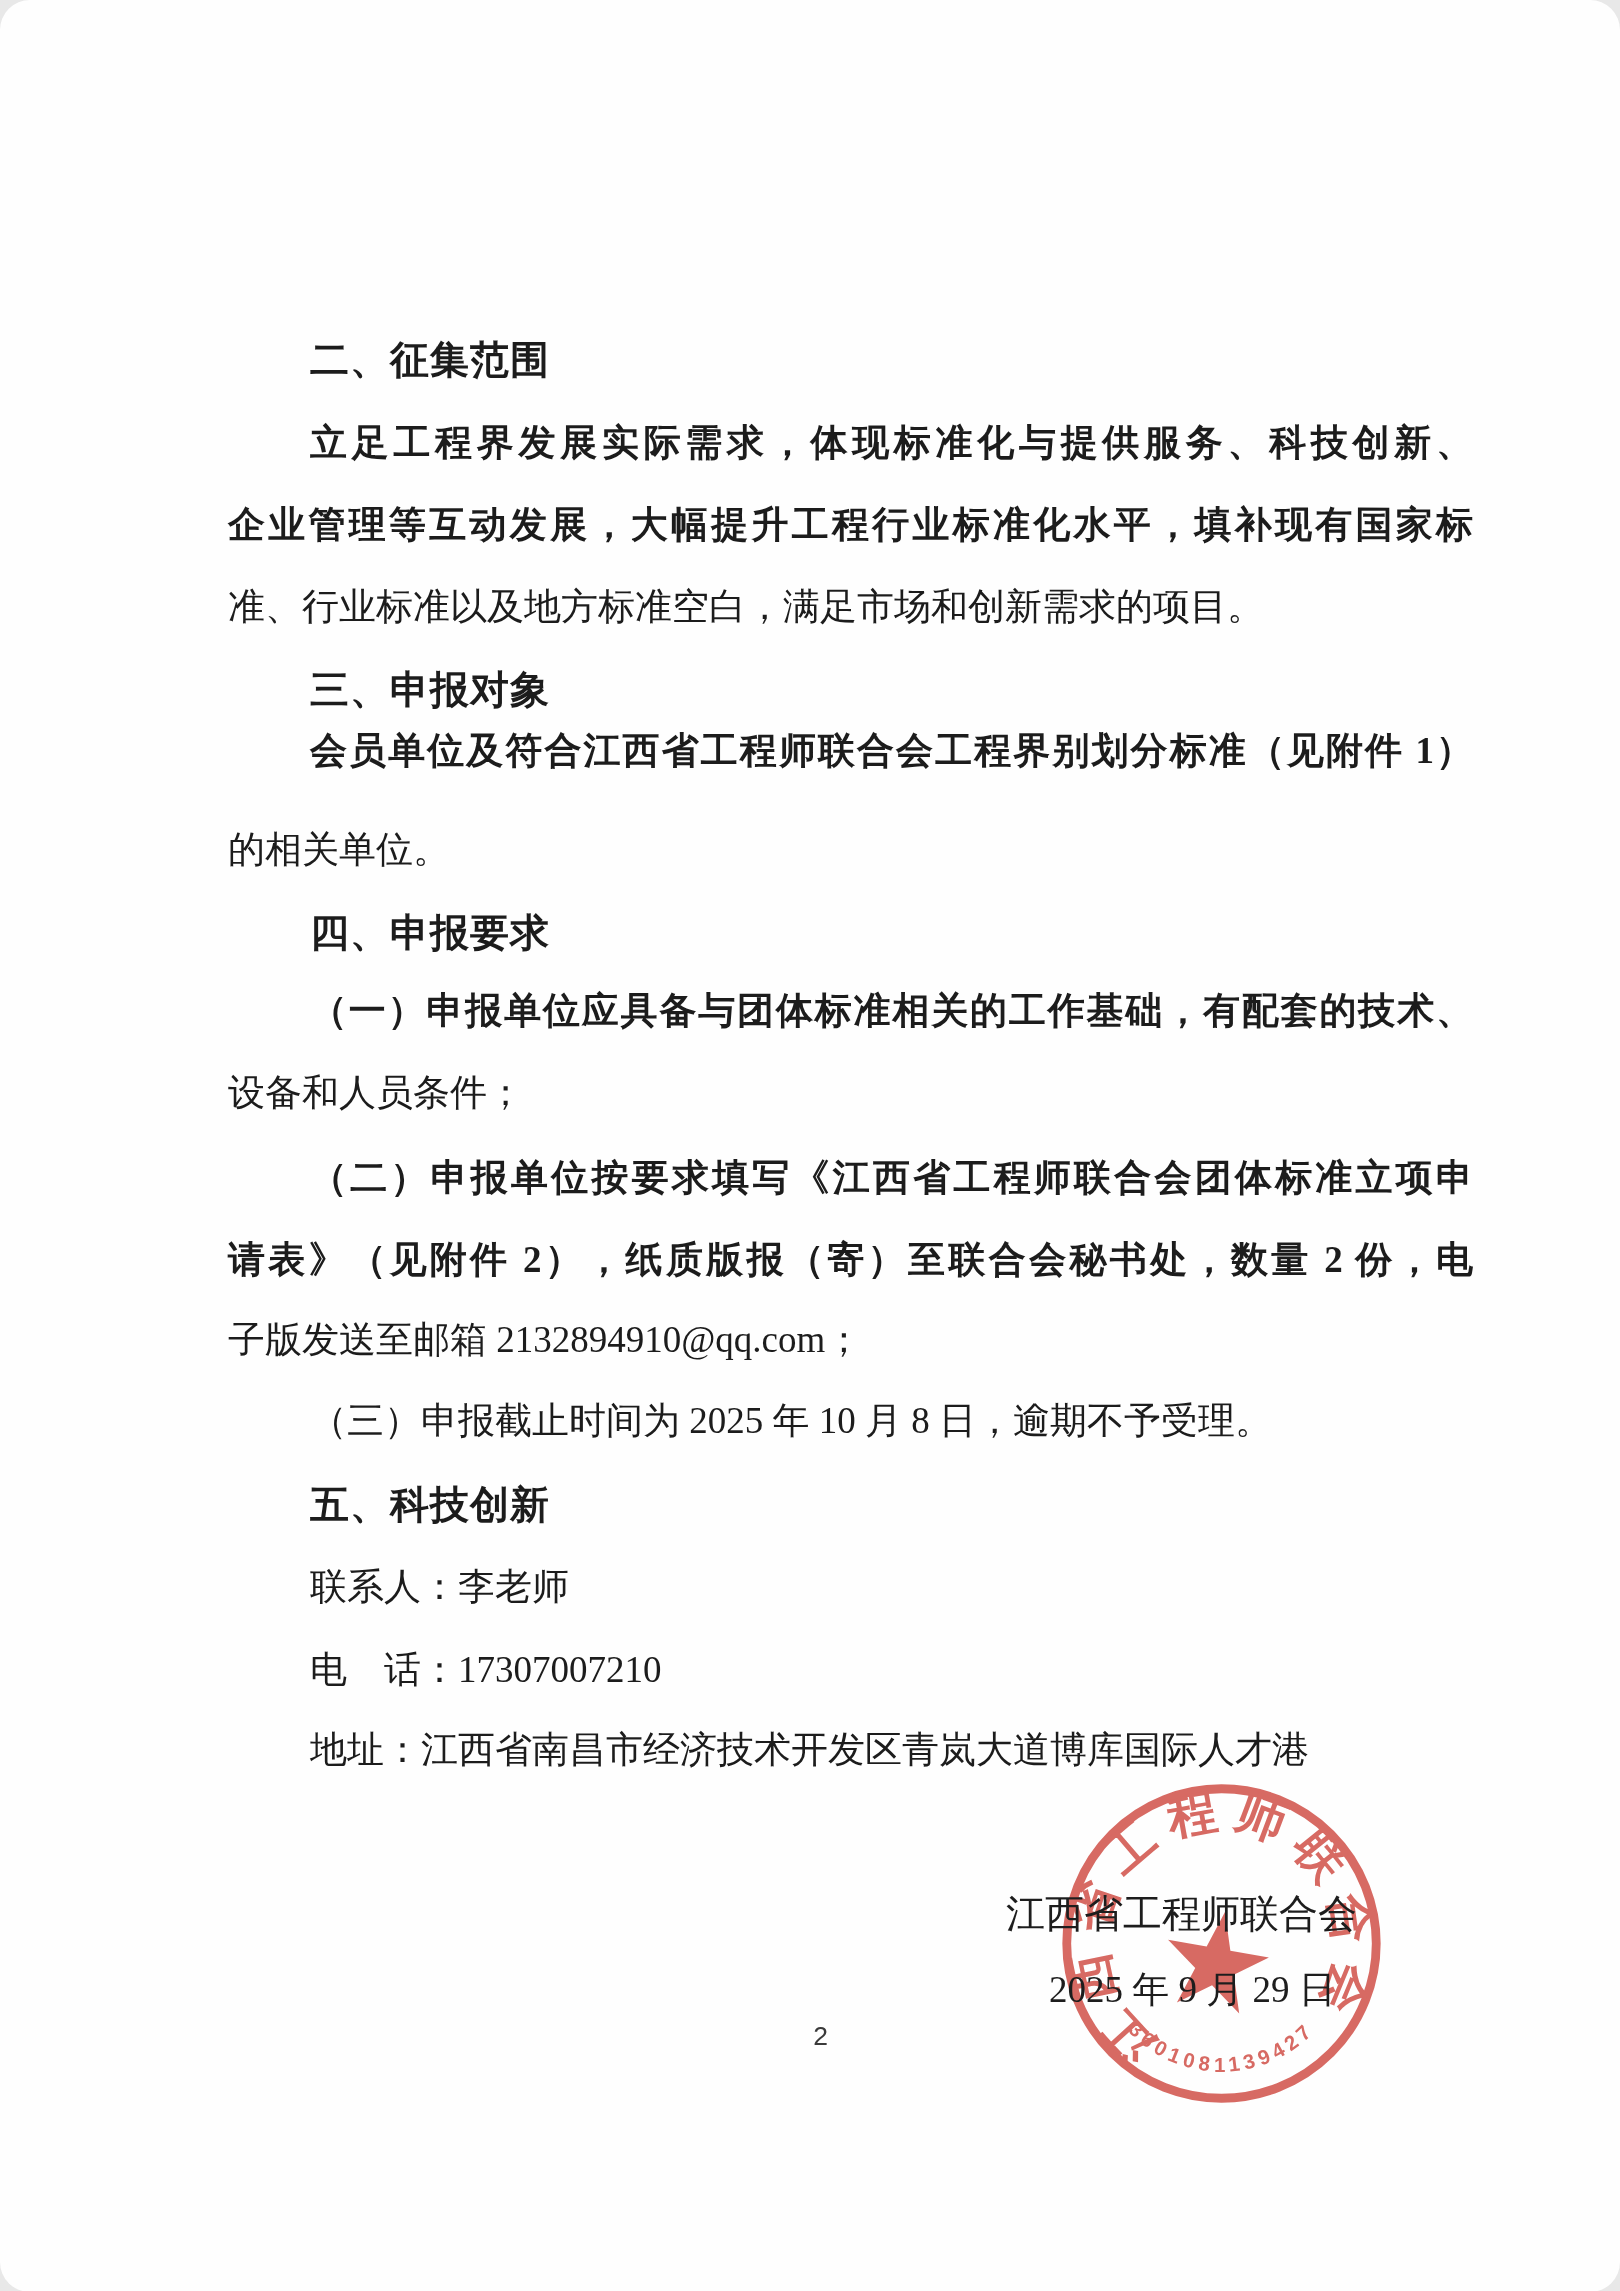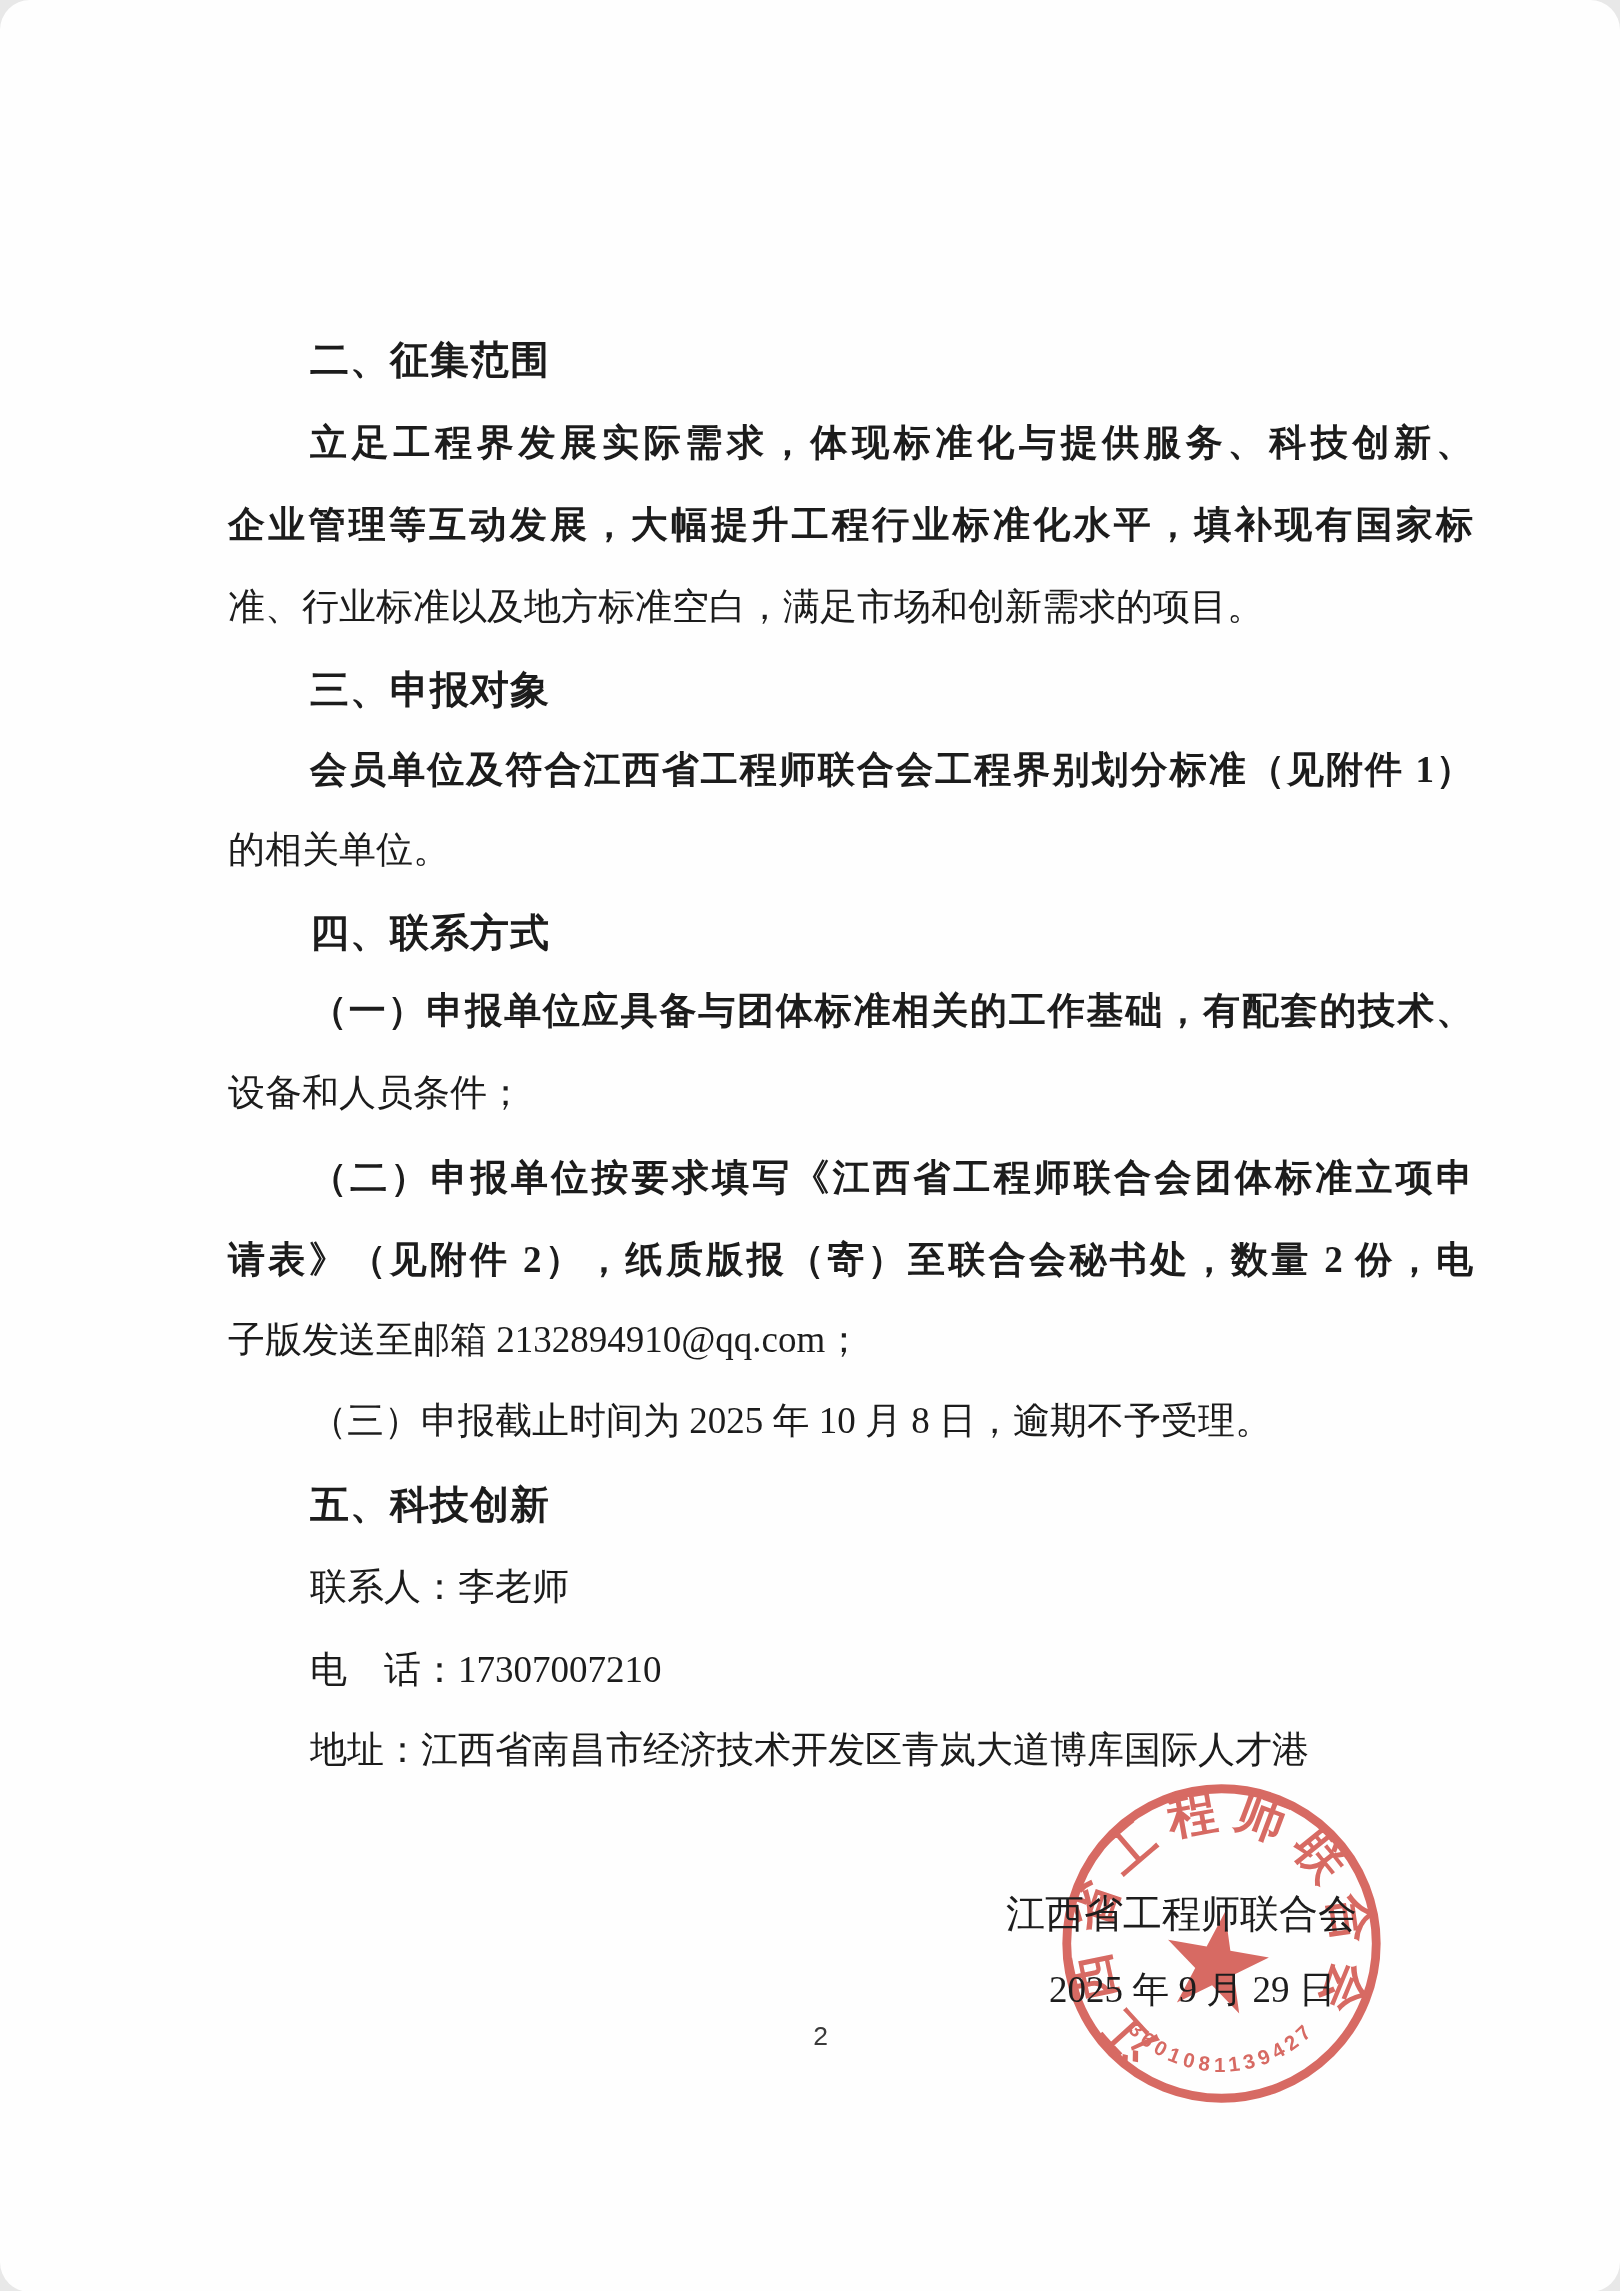--- a/index.html
+++ b/index.html
@@ -51,24 +51,24 @@
   <div class="doc">
 
     <div class="ln ind h" style="top:337px">二、征集范围</div>
 
     <div class="ln ind just" style="top:420px">立足工程界发展实际需求，体现标准化与提供服务、科技创新、</div>
     <div class="ln just" style="top:502px">企业管理等互动发展，大幅提升工程行业标准化水平，填补现有国家标</div>
     <div class="ln" style="top:584px">准、行业标准以及地方标准空白，满足市场和创新需求的项目。</div>
 
     <div class="ln ind h" style="top:667px">三、申报对象</div>
 
-    <div class="ln ind just" style="top:747px">会员单位及符合江西省工程师联合会工程界别划分标准（见附件 1）</div>
+    <div class="ln ind just" style="top:728px">会员单位及符合江西省工程师联合会工程界别划分标准（见附件 1）</div>
     <div class="ln" style="top:827px">的相关单位。</div>
 
-    <div class="ln ind h" style="top:910px">四、联系方式</div>
+    <div class="ln ind h" style="top:910px">四、申报要求</div>
 
     <div class="ln ind just" style="top:988px">（一）申报单位应具备与团体标准相关的工作基础，有配套的技术、</div>
     <div class="ln" style="top:1070px">设备和人员条件；</div>
 
     <div class="ln ind just" style="top:1155px">（二）申报单位按要求填写《江西省工程师联合会团体标准立项申</div>
     <div class="ln just" style="top:1237px">请表》（见附件 2），纸质版报（寄）至联合会秘书处，数量 2 份，电</div>
     <div class="ln" style="top:1317px">子版发送至邮箱 2132894910@qq.com；</div>
 
     <div class="ln ind" style="top:1398px">（三）申报截止时间为 2025 年 10 月 8 日，逾期不予受理。</div>
 

